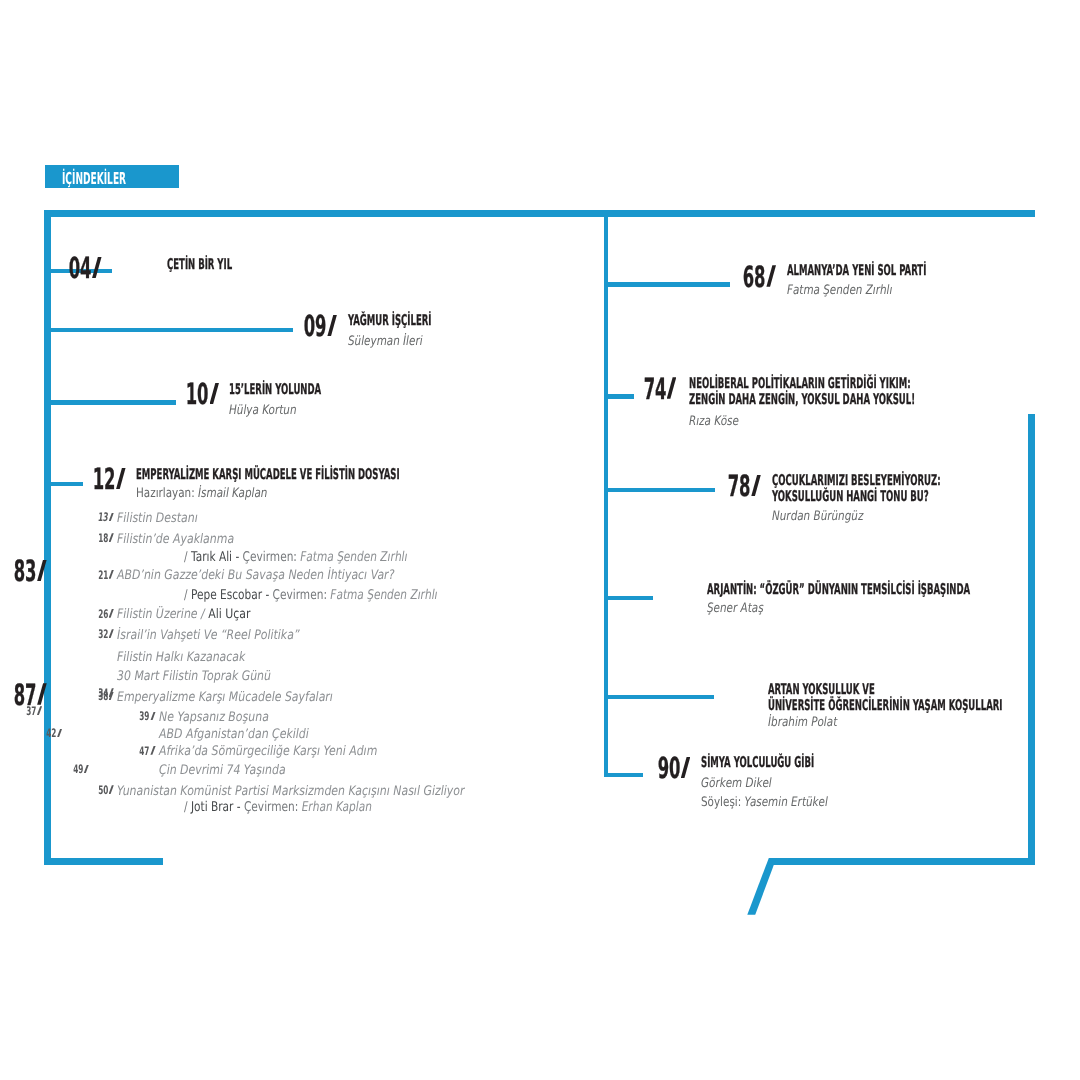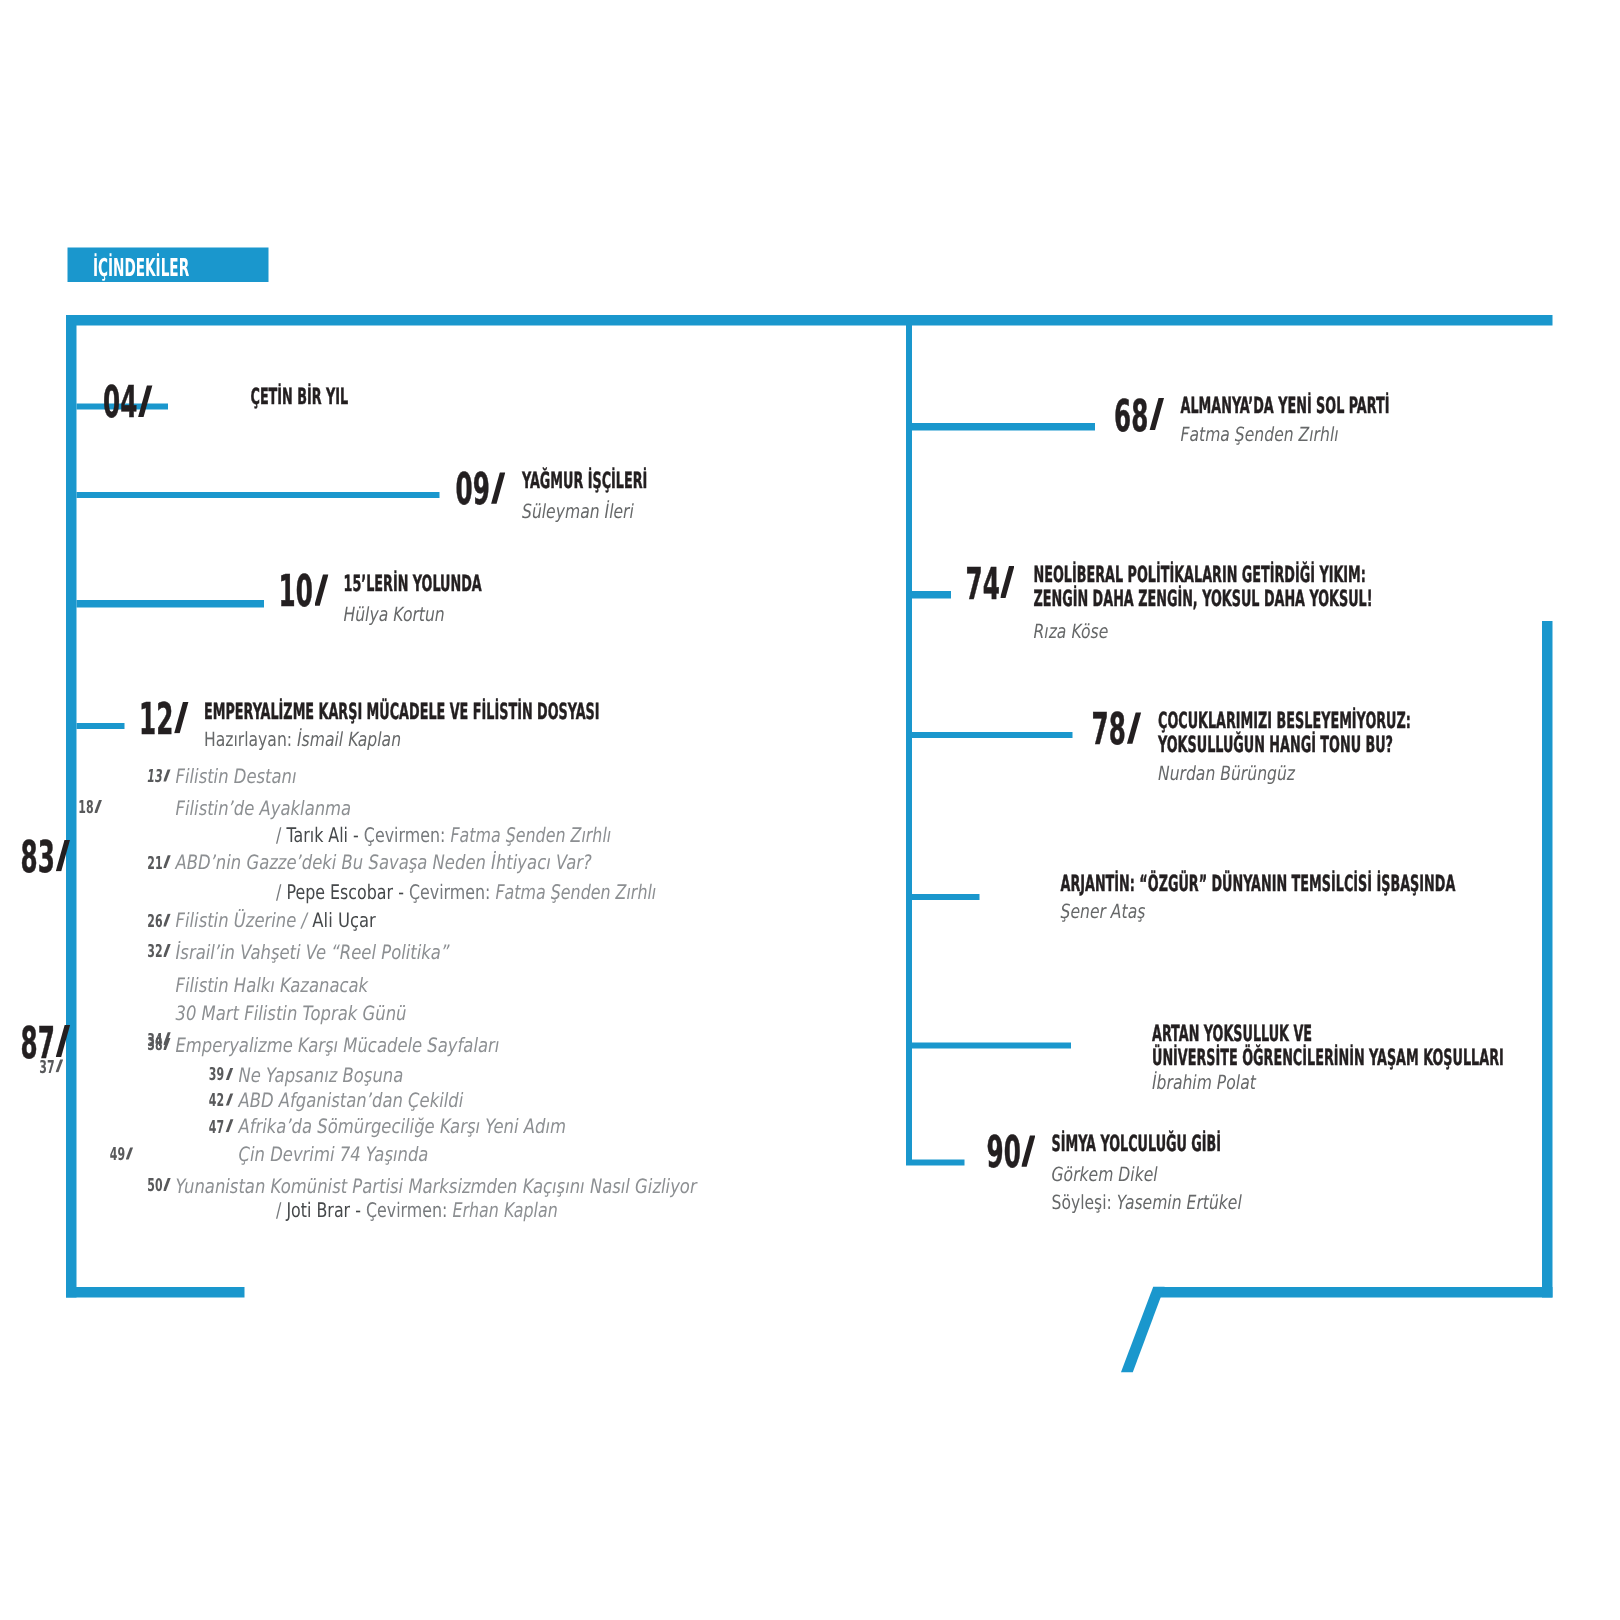--- a/index.html
+++ b/index.html
@@ -126,39 +126,39 @@
       </div>
       <div class="entry">
         <div class="conn" style="left: 608.2px; top: 772.55px; width: 34.6px;"></div>
         <div class="num" style="left: 0px; top: 753.9px; width: 690.4px; text-align: right;"><span class="dg">90</span><span class="sl"><i></i></span></div>
         <div class="ttl" style="left: 700.7px; top: 756.1px;">SİMYA YOLCULUĞU GİBİ</div>
         <div class="aut" style="left: 700.7px; top: 776.5px;"><span class="it">Görkem Dikel</span></div>
         <div class="aut" style="left: 700.7px; top: 795.5px;"><span class="rm">Söyleşi: </span><span class="it">Yasemin Ertükel</span></div>
       </div>
       <div class="sub-n" style="left: 0px; width: 113.8px; text-align: right; top: 512.4px; font-style: italic;"><span class="dg">13</span><span class="sl"><i></i></span></div>
       <div class="sub-t" style="left: 116.7px; top: 512px;"><span class="it">Filistin Destanı</span></div>
-      <div class="sub-n" style="left: 0px; width: 113.8px; text-align: center; top: 533px;"><span class="dg">18</span><span class="sl"><i></i></span></div>
+      <div class="sub-n" style="left: 0px; width: 113.8px; text-align: right; top: 533px;"><span class="dg">18</span><span class="sl"><i></i></span></div>
       <div class="sub-t" style="left: 116.7px; top: 532.6px;"><span class="it">Filistin’de Ayaklanma</span></div>
       <div class="sub-t credit" style="left: 184px; top: 551px;"><span class="rm">/ </span><span class="nm">Tarık Ali -</span><span class="rm"> Çevirmen: </span><span class="it">Fatma Şenden Zırhlı</span></div>
       <div class="sub-n" style="left: 0px; width: 113.8px; text-align: right; top: 569.8px;"><span class="dg">21</span><span class="sl"><i></i></span></div>
       <div class="sub-t" style="left: 116.7px; top: 569.4px;"><span class="it">ABD’nin Gazze’deki Bu Savaşa Neden İhtiyacı Var?</span></div>
       <div class="sub-t credit" style="left: 184px; top: 588.8px;"><span class="rm">/ </span><span class="nm">Pepe Escobar -</span><span class="rm"> Çevirmen: </span><span class="it">Fatma Şenden Zırhlı</span></div>
       <div class="sub-n" style="left: 0px; width: 113.8px; text-align: right; top: 608.7px;"><span class="dg">26</span><span class="sl"><i></i></span></div>
       <div class="sub-t" style="left: 116.7px; top: 608.3px;"><span class="it">Filistin Üzerine / </span><span class="nm">Ali Uçar</span></div>
       <div class="sub-n" style="left: 0px; width: 113.8px; text-align: right; top: 629px;"><span class="dg">32</span><span class="sl"><i></i></span></div>
       <div class="sub-t" style="left: 116.7px; top: 628.6px;"><span class="it">İsrail’in Vahşeti Ve “Reel Politika”</span></div>
       <div class="sub-n" style="left: 0px; width: 113.8px; text-align: right; top: 650.9px; margin-top: 37px;"><span class="dg">34</span><span class="sl"><i></i></span></div>
       <div class="sub-t" style="left: 116.7px; top: 650.5px;"><span class="it">Filistin Halkı Kazanacak</span></div>
       <div class="sub-n" style="left: 0px; width: 113.8px; top: 706px; margin-left: 20px;"><span class="dg">37</span><span class="sl"><i></i></span></div>
       <div class="sub-t" style="left: 116.7px; top: 670.4px;"><span class="it">30 Mart Filistin Toprak Günü</span></div>
       <div class="sub-n" style="left: 0px; width: 113.8px; text-align: right; top: 691.2px;"><span class="dg">38</span><span class="sl"><i></i></span></div>
       <div class="sub-t" style="left: 116.7px; top: 690.8px;"><span class="it">Emperyalizme Karşı Mücadele Sayfaları</span></div>
       <div class="sub-n" style="left: 0px; width: 155.6px; text-align: right; top: 711.4px;"><span class="dg">39</span><span class="sl"><i></i></span></div>
       <div class="sub-t" style="left: 158.5px; top: 711px;"><span class="it">Ne Yapsanız Boşuna</span></div>
-      <div class="sub-n" style="left: 0px; width: 155.6px; text-align: right; top: 728.4px;"><span class="dg">42</span><span class="sl"><i></i></span></div>
+      <div class="sub-n" style="left: 0px; width: 155.6px; text-align: left; top: 728.4px; padding-left: 40px;"><span class="dg">42</span><span class="sl"><i></i></span></div>
       <div class="sub-t" style="left: 158.5px; top: 728px;"><span class="it">ABD Afganistan’dan Çekildi</span></div>
       <div class="sub-n" style="left: 0px; width: 155.6px; text-align: right; top: 745.8px;"><span class="dg">47</span><span class="sl"><i></i></span></div>
       <div class="sub-t" style="left: 158.5px; top: 745.4px;"><span class="it">Afrika’da Sömürgeciliğe Karşı Yeni Adım</span></div>
       <div class="sub-n" style="left: 0px; width: 155.6px; text-align: center; top: 764.4px;"><span class="dg">49</span><span class="sl"><i></i></span></div>
       <div class="sub-t" style="left: 158.5px; top: 764px;"><span class="it">Çin Devrimi 74 Yaşında</span></div>
       <div class="sub-n" style="left: 0px; width: 113.8px; text-align: right; top: 785px;"><span class="dg">50</span><span class="sl"><i></i></span></div>
       <div class="sub-t" style="left: 116.7px; top: 784.6px;"><span class="it">Yunanistan Komünist Partisi Marksizmden Kaçışını Nasıl Gizliyor</span></div>
       <div class="sub-t credit" style="left: 184px; top: 801.1px;"><span class="rm">/ </span><span class="nm">Joti Brar -</span><span class="rm"> Çevirmen: </span><span class="it">Erhan Kaplan</span></div>
     </div>
 

